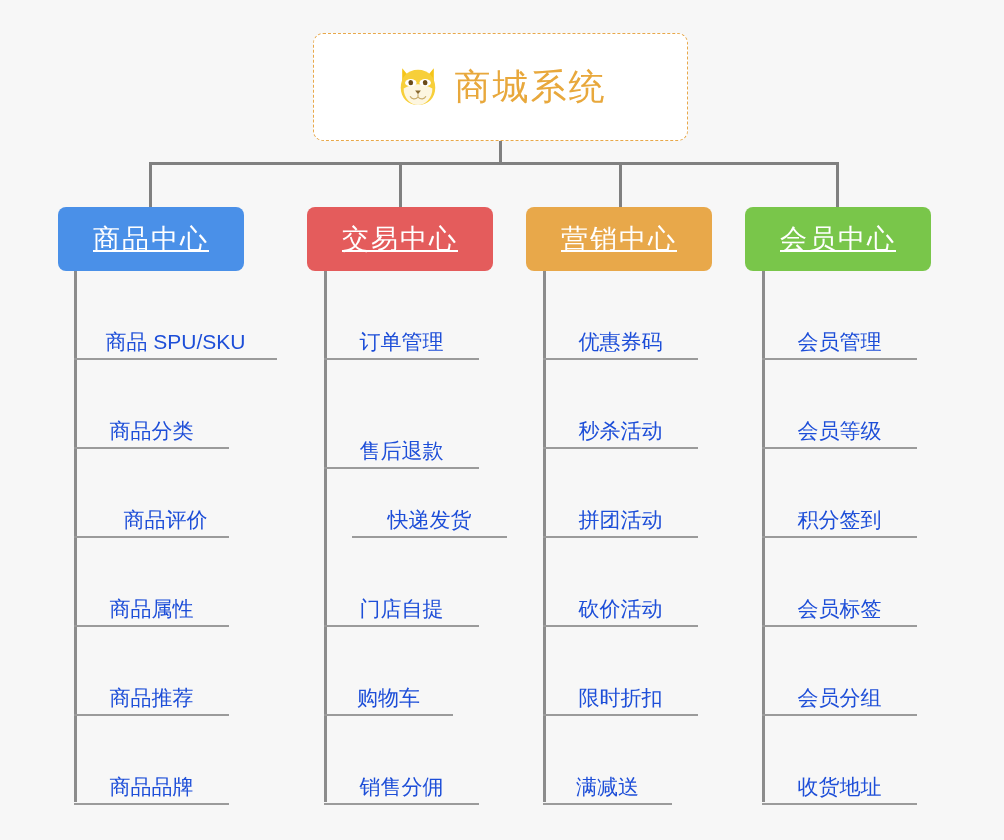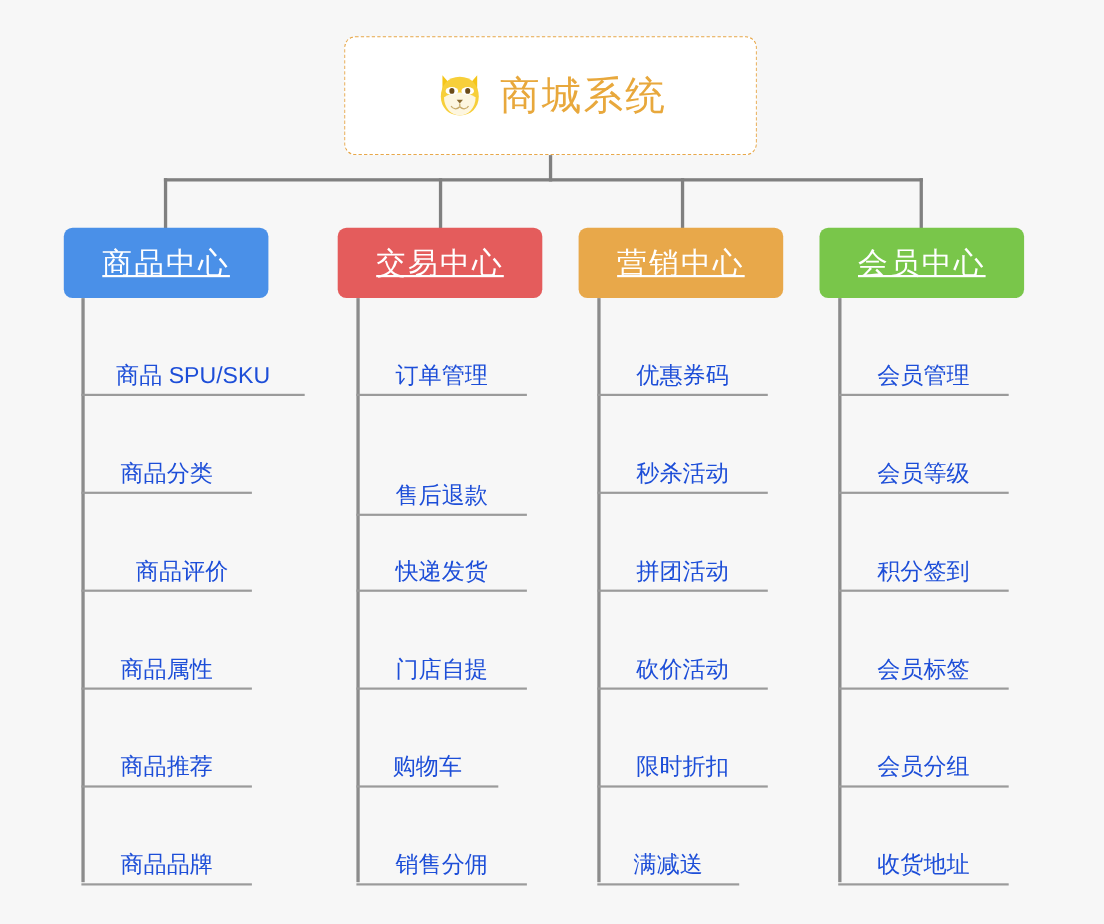--- a/index.html
+++ b/index.html
@@ -172,21 +172,21 @@
   </div>
 
   <div class="column" style="left:324px;">
     <div class="col-trunk" style="height:531px;"></div>
     <div class="leaf" style="top:0px;   width:155px;">
         <span class="leaf-label">订单管理</span>
       </div>
     <div class="leaf" style="top:89px;  width:155px;margin-top:20px;">
         <span class="leaf-label">售后退款</span>
       </div>
-    <div class="leaf" style="top:178px; width:155px;">
+    <div class="leaf" style="top:178px; width:155px;margin-left:28px;">
         <span class="leaf-label">快递发货</span>
       </div>
     <div class="leaf" style="top:267px; width:155px;">
         <span class="leaf-label">门店自提</span>
       </div>
     <div class="leaf" style="top:356px; width:129px;">
         <span class="leaf-label">购物车</span>
       </div>
     <div class="leaf" style="top:445px; width:155px;">
         <span class="leaf-label">销售分佣</span>

